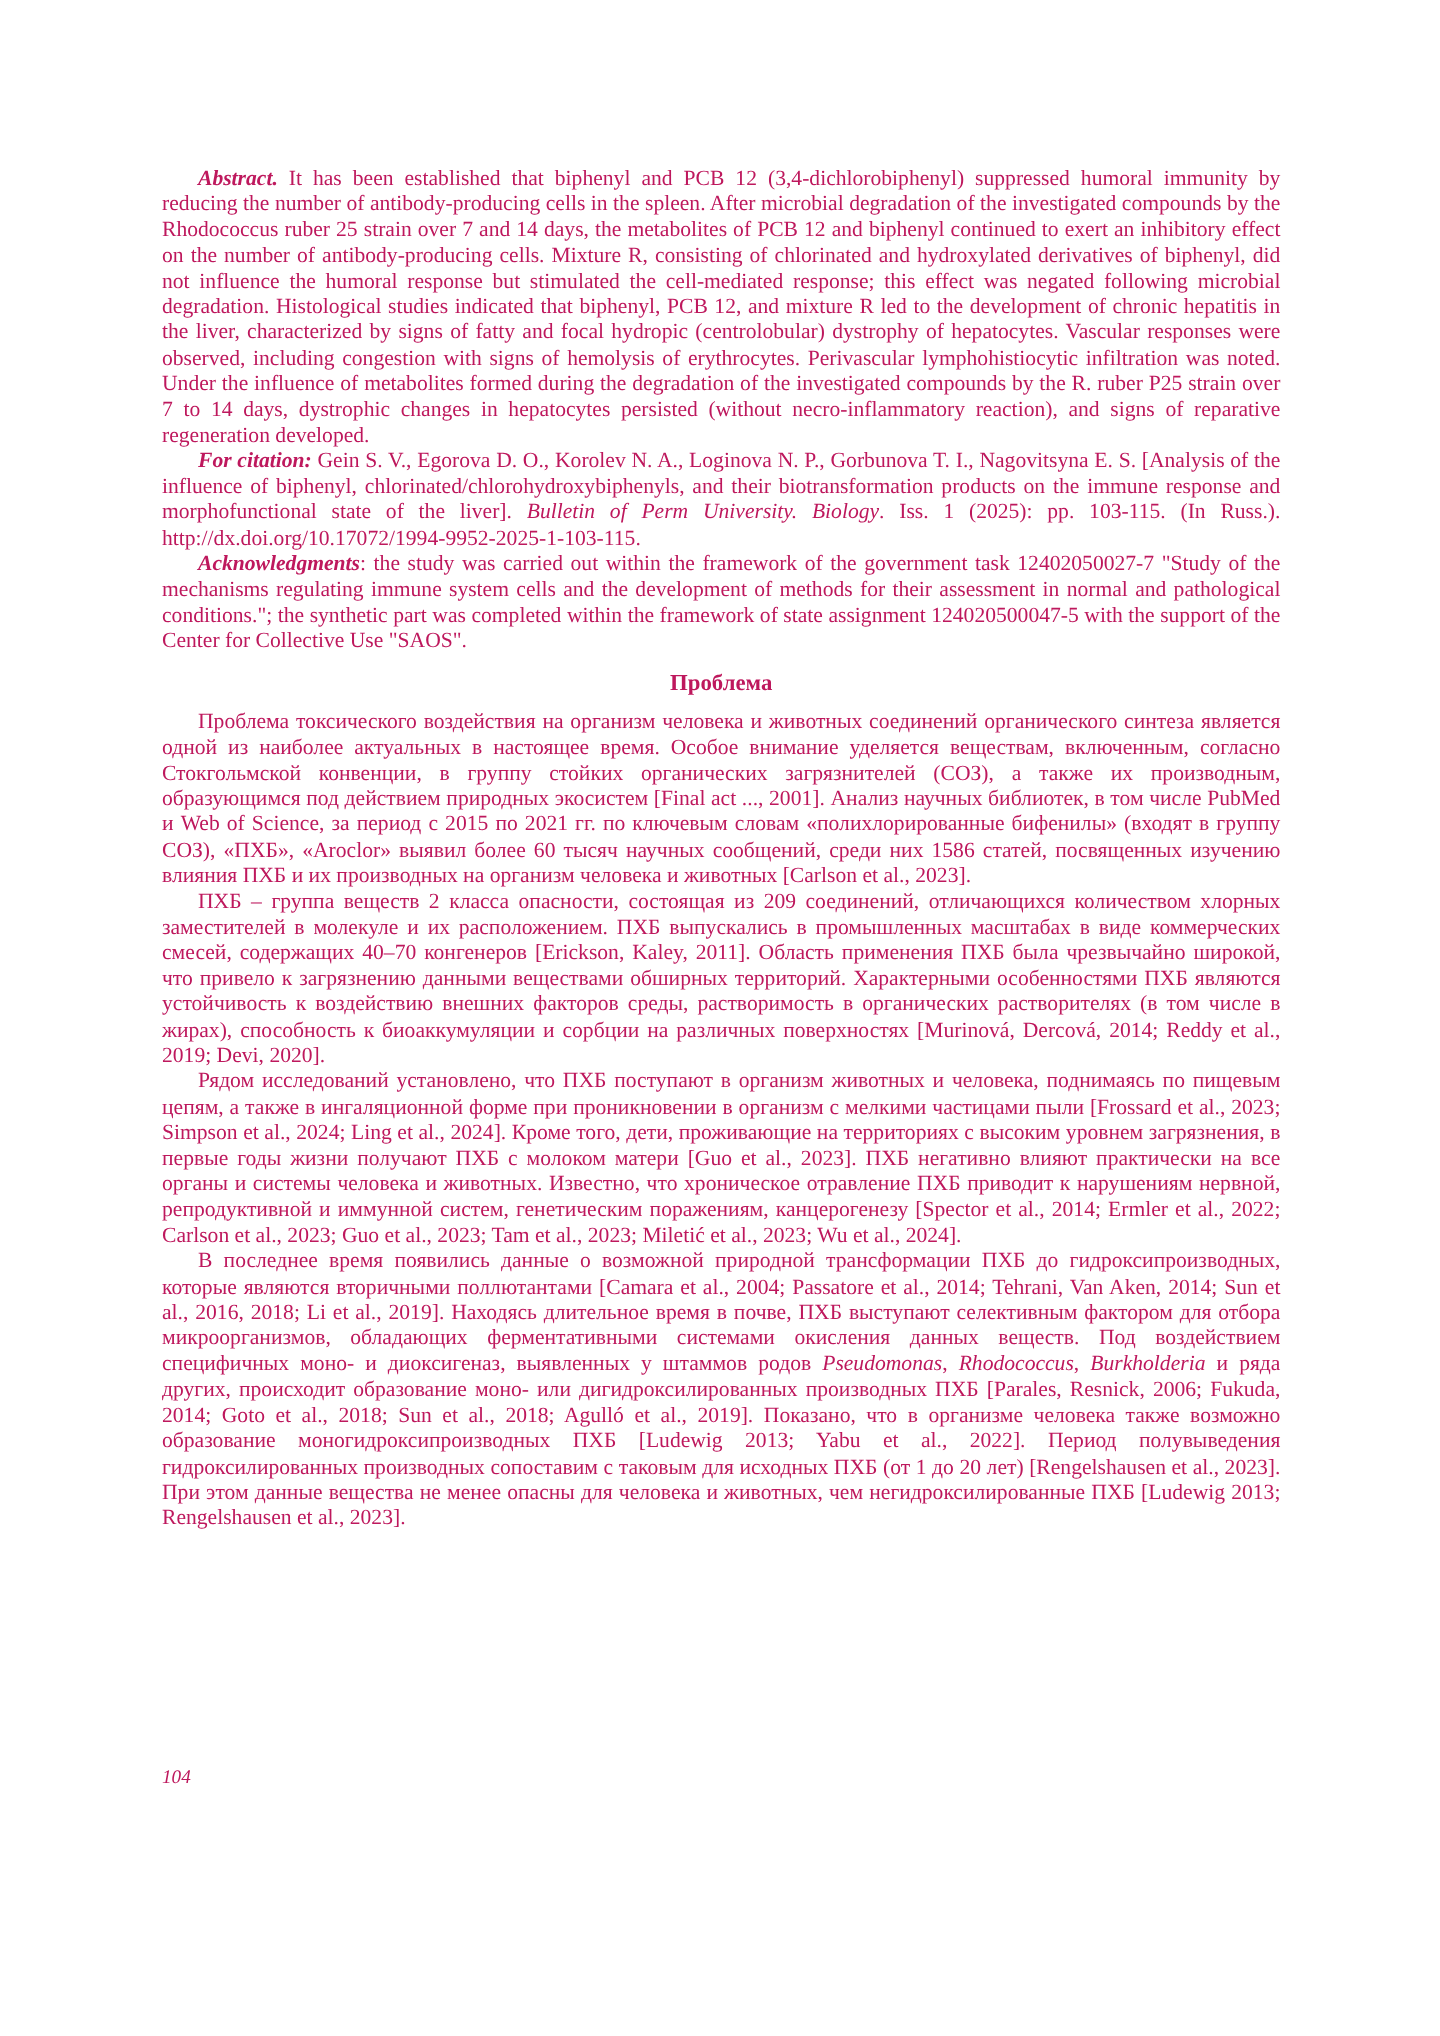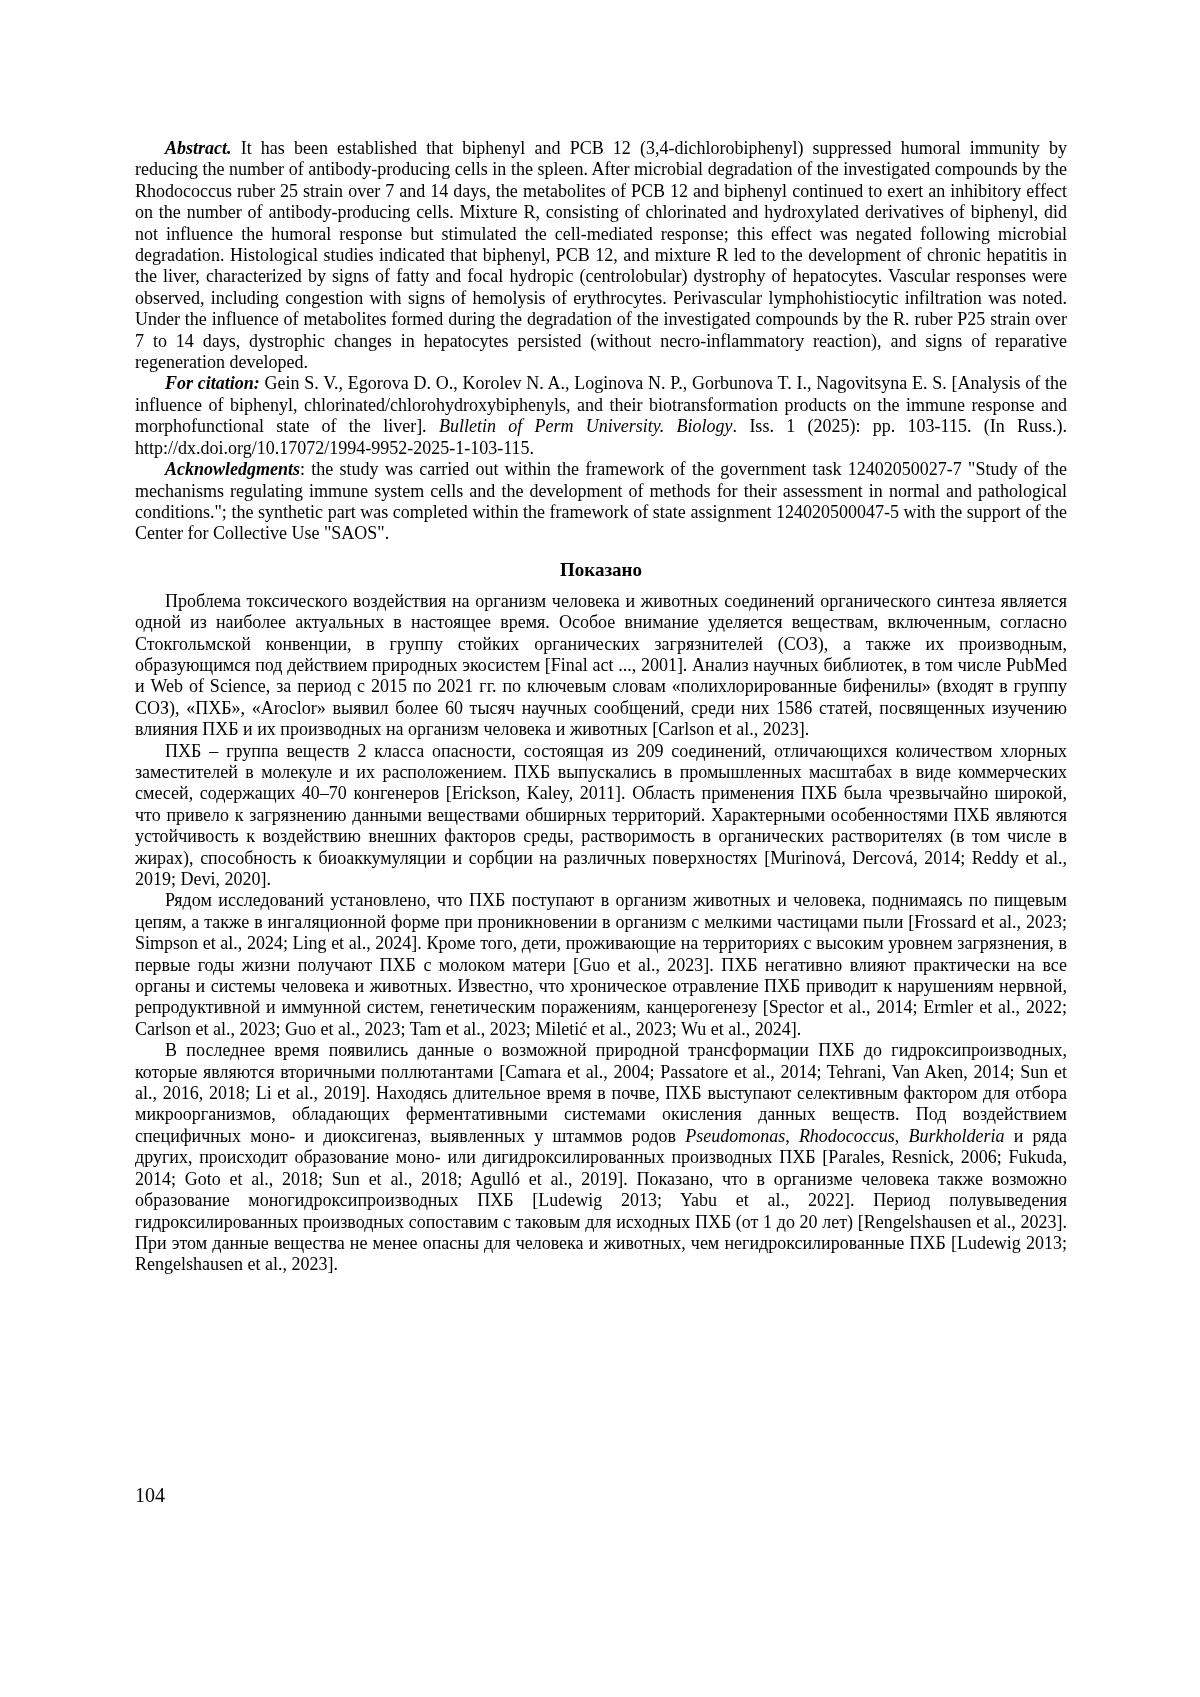--- a/index.html
+++ b/index.html
@@ -3,21 +3,21 @@
 <meta charset="utf-8">
 <style>
   * { margin: 0; padding: 0; box-sizing: border-box; }
   html, body { background: #ffffff; }
   .page {
     position: relative;
     width: 1200px;
     height: 1697px;
     margin: 0 auto;
     background: #ffffff;
-    color: #000000;
+    color: #be185d;
     font-family: "Liberation Serif", "DejaVu Serif", serif;
     font-size: 18px;
     line-height: 21.4px;
     padding: 138px 133px 0 135px;
   }
   .para {
     text-align: justify;
     text-indent: 30px;
   }
   .para .i  { font-style: italic; }
@@ -25,37 +25,38 @@
   .section-heading {
     text-align: center;
     font-weight: bold;
     font-size: 19px;
     line-height: 22px;
     margin: 14px 0 10px 0;
   }
   .page-number {
     position: absolute;
     left: 135px;
-    bottom: 191px;
-    font-size: 20px;
+    bottom: 205px;
+    font-size: 16px;
+    font-style: italic;
   }
 </style>
 </head>
 <body>
 
 <div class="page">
 
   <p class="para"><span class="bi">Abstract.</span><span> It has been established that biphenyl and PCB 12 (3,4-dichlorobiphenyl) suppressed humoral immunity by reducing the number of antibody-producing cells in the spleen. After microbial degradation of the investigated compounds by the Rhodococcus ruber 25 strain over 7 and 14 days, the metabolites of PCB 12 and biphenyl continued to exert an inhibitory effect on the number of antibody-producing cells. Mixture R, consisting of chlorinated and hydroxylated derivatives of biphenyl, did not influence the humoral response but stimulated the cell-mediated response; this effect was negated following microbial degradation. Histological studies indicated that biphenyl, PCB 12, and mixture R led to the development of chronic hepatitis in the liver, characterized by signs of fatty and focal hydropic (centrolobular) dystrophy of hepatocytes. Vascular responses were observed, including congestion with signs of hemolysis of erythrocytes. Perivascular lymphohistiocytic infiltration was noted. Under the influence of metabolites formed during the degradation of the investigated compounds by the R. ruber P25 strain over 7 to 14 days, dystrophic changes in hepatocytes persisted (without necro-inflammatory reaction), and signs of reparative regeneration developed.</span></p>
 
 
   <p class="para"><span class="bi">For citation:</span><span> Gein S. V., Egorova D. O., Korolev N. A., Loginova N. P., Gorbunova T. I., Nagovitsyna E. S. [Analysis of the influence of biphenyl, chlorinated/chlorohydroxybiphenyls, and their biotransformation products on the immune response and morphofunctional state of the liver]. </span><span class="i">Bulletin of Perm University. Biology</span><span>. Iss. 1 (2025): pp. 103-115. (In Russ.). http://dx.doi.org/10.17072/1994-9952-2025-1-103-115.</span></p>
 
   <p class="para"><span class="bi">Acknowledgments</span><span>: the study was carried out within the framework of the government task 12402050027-7 "Study of the mechanisms regulating immune system cells and the development of methods for their assessment in normal and pathological conditions."; the synthetic part was completed within the framework of state assignment 124020500047-5 with the support of the Center for Collective Use "SAOS".</span></p>
 
-  <h2 class="section-heading">Показано</h2>
+  <h2 class="section-heading">Проблема</h2>
 
   <p class="para"><span>Проблема токсического воздействия на организм человека и животных соединений органического синтеза является одной из наиболее актуальных в настоящее время. Особое внимание уделяется веществам, включенным, согласно Стокгольмской конвенции, в группу стойких органических загрязнителей (СОЗ), а также их производным, образующимся под действием природных экосистем [Final act ..., 2001]. Анализ научных библиотек, в том числе PubMed и Web of Science, за период с 2015 по 2021 гг. по ключевым словам «полихлорированные бифенилы» (входят в группу СОЗ), «ПХБ», «Aroclor» выявил более 60 тысяч научных сообщений, среди них 1586 статей, посвященных изучению влияния ПХБ и их производных на организм человека и животных [Carlson et al., 2023].</span></p>
 
   <p class="para"><span>ПХБ – группа веществ 2 класса опасности, состоящая из 209 соединений, отличающихся количеством хлорных заместителей в молекуле и их расположением. ПХБ выпускались в промышленных масштабах в виде коммерческих смесей, содержащих 40–70 конгенеров [Erickson, Kaley, 2011]. Область применения ПХБ была чрезвычайно широкой, что привело к загрязнению данными веществами обширных территорий. Характерными особенностями ПХБ являются устойчивость к воздействию внешних факторов среды, растворимость в органических растворителях (в том числе в жирах), способность к биоаккумуляции и сорбции на различных поверхностях [Murinová, Dercová, 2014; Reddy et al., 2019; Devi, 2020].</span></p>
 
   <p class="para"><span>Рядом исследований установлено, что ПХБ поступают в организм животных и человека, поднимаясь по пищевым цепям, а также в ингаляционной форме при проникновении в организм с мелкими частицами пыли [Frossard et al., 2023; Simpson et al., 2024; Ling et al., 2024]. Кроме того, дети, проживающие на территориях с высоким уровнем загрязнения, в первые годы жизни получают ПХБ с молоком матери [Guo et al., 2023]. ПХБ негативно влияют практически на все органы и системы человека и животных. Известно, что хроническое отравление ПХБ приводит к нарушениям нервной, репродуктивной и иммунной систем, генетическим поражениям, канцерогенезу [Spector et al., 2014; Ermler et al., 2022; Carlson et al., 2023; Guo et al., 2023; Tam et al., 2023; Miletić et al., 2023; Wu et al., 2024].</span></p>
 
   <p class="para"><span>В последнее время появились данные о возможной природной трансформации ПХБ до гидроксипроизводных, которые являются вторичными поллютантами [Camara et al., 2004; Passatore et al., 2014; Tehrani, Van Aken, 2014; Sun et al., 2016, 2018; Li et al., 2019]. Находясь длительное время в почве, ПХБ выступают селективным фактором для отбора микроорганизмов, обладающих ферментативными системами окисления данных веществ. Под воздействием специфичных моно- и диоксигеназ, выявленных у штаммов родов </span><span class="i">Pseudomonas</span><span>, </span><span class="i">Rhodococcus</span><span>, </span><span class="i">Burkholderia</span><span> и ряда других, происходит образование моно- или дигидроксилированных производных ПХБ [Parales, Resnick, 2006; Fukuda, 2014; Goto et al., 2018; Sun et al., 2018; Agulló et al., 2019]. Показано, что в организме человека также возможно образование моногидроксипроизводных ПХБ [Ludewig 2013; Yabu et al., 2022]. Период полувыведения гидроксилированных производных сопоставим с таковым для исходных ПХБ (от 1 до 20 лет) [Rengelshausen et al., 2023]. При этом данные вещества не менее опасны для человека и животных, чем негидроксилированные ПХБ [Ludewig 2013; Rengelshausen et al., 2023].</span></p>
 
   <div class="page-number">104</div>

